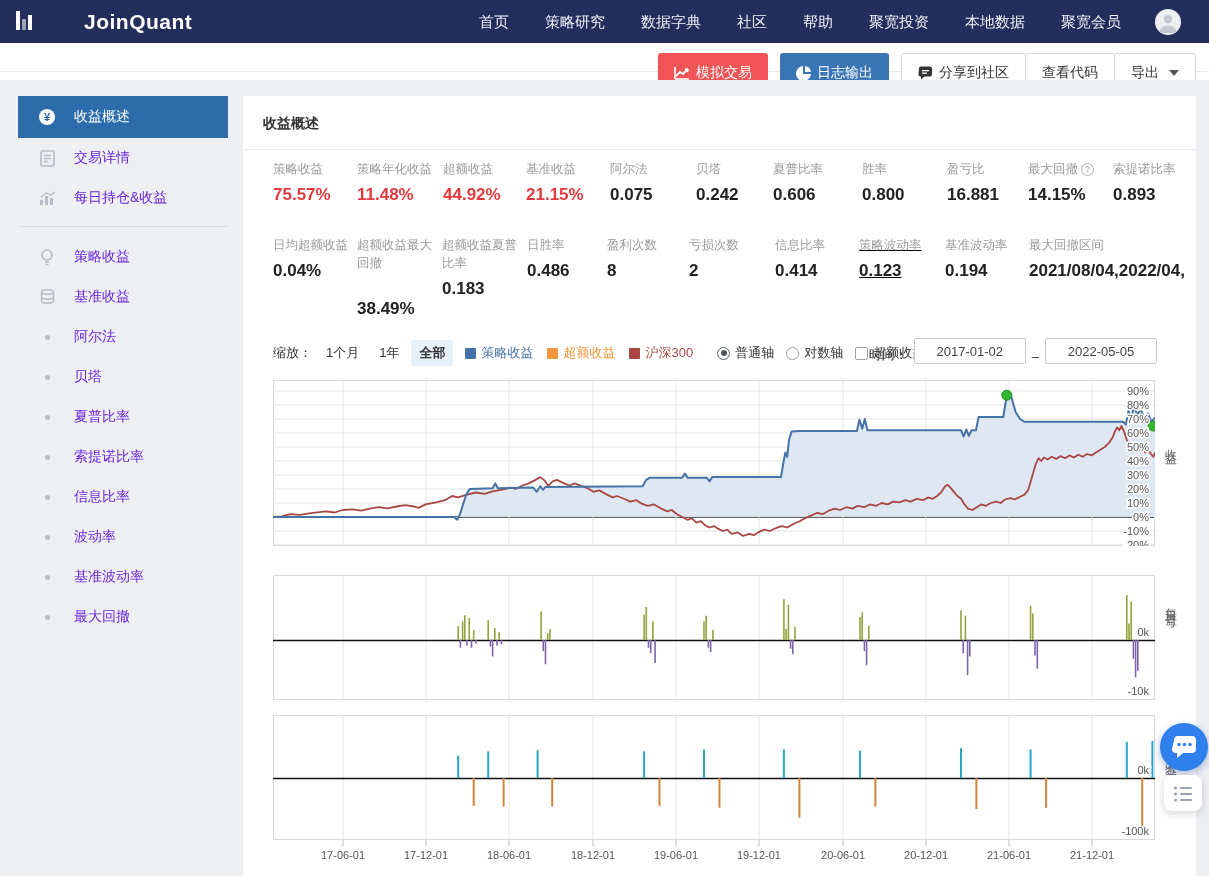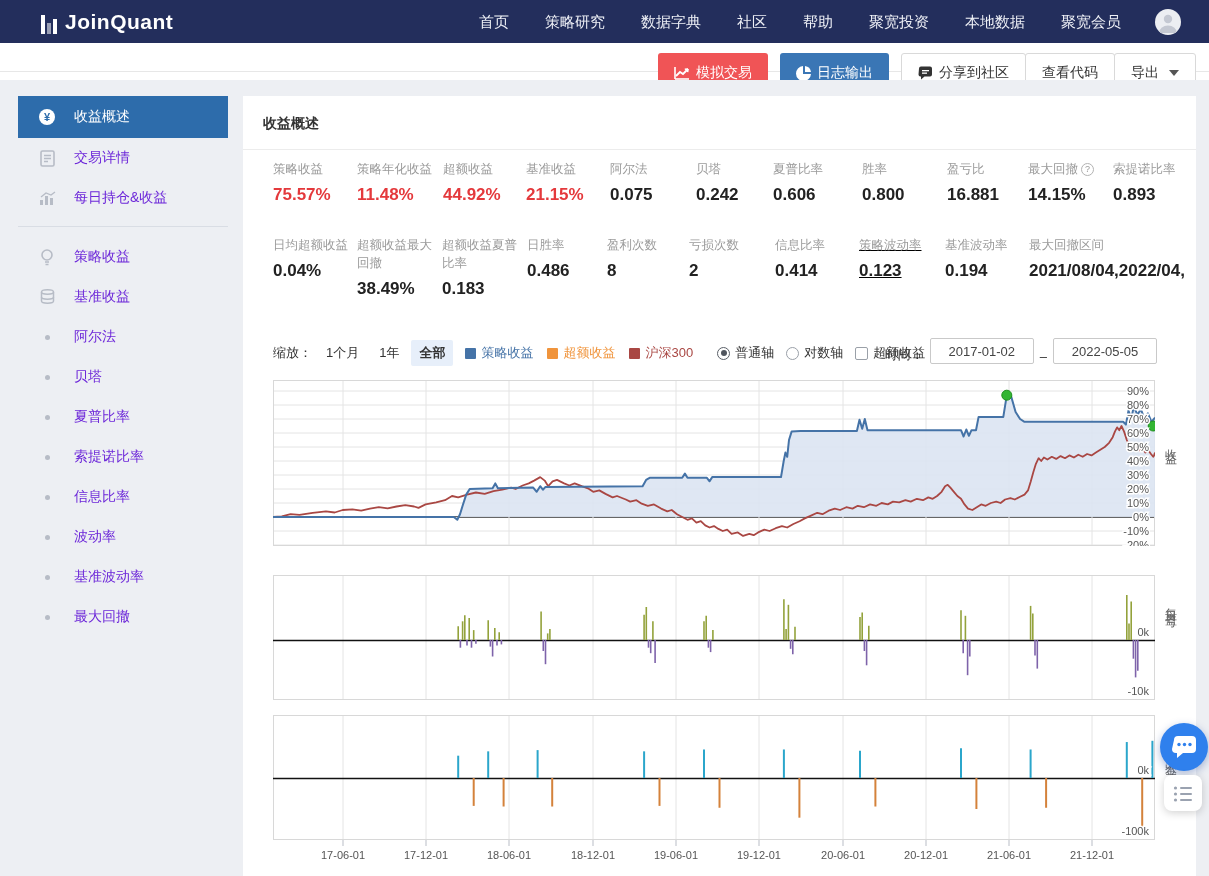--- a/index.html
+++ b/index.html
@@ -1,21 +1,21 @@
 <!DOCTYPE html>
 <html><head>
 <meta charset="utf-8">
 <style>
   * { margin:0; padding:0; box-sizing:border-box; }
   html,body { width:1209px; height:876px; overflow:hidden; }
   body { font-family:"Liberation Sans","DejaVu Sans",sans-serif; background:#edeff3; position:relative; }
 
   
   .navbar { position:absolute; left:0; top:0; width:1209px; height:43px; background:#232e5c; display:flex; align-items:center; z-index:20; }
-  .logo { display:flex; align-items:flex-end; margin-left:41px; cursor:pointer; }
+  .logo { display:flex; align-items:flex-start; margin-left:16px; cursor:pointer;gap:44px; }
   .logo-bars { display:flex; align-items:flex-end; gap:2px; height:20px; margin-right:8px; }
   .logo-bars i { display:block; width:4px; background:#fff; }
   .logo-bars i:nth-child(1){ height:19px; }
   .logo-bars i:nth-child(2){ height:11px; opacity:.55; }
   .logo-bars i:nth-child(3){ height:15px; }
   .logo-text { color:#fff; font-size:21px; font-weight:bold; letter-spacing:.5px; }
   .nav-items { display:flex; align-items:center; margin-left:auto; margin-right:16px; }
   .nav-item { color:#eef0f6; font-size:15px; padding:0 18px; line-height:43px; cursor:pointer; white-space:nowrap; }
   .avatar { width:26px; height:26px; border-radius:50%; background:#eceef2; margin-right:28px; display:flex; align-items:center; justify-content:center; cursor:pointer; overflow:hidden; }
 
@@ -59,21 +59,21 @@
   .legend { display:flex; align-items:center; margin-left:8px; }
   .legend-item { display:flex; align-items:center; margin-right:14px; cursor:pointer; }
   .lswatch { width:11px; height:11px; border-radius:1px; margin-right:5px; }
   .axis-opts { display:flex; align-items:center; margin-left:10px; }
   .opt { display:flex; align-items:center; margin-right:12px; cursor:pointer; }
   .radio { width:13px; height:13px; border-radius:50%; border:1px solid #9aa0a8; margin-right:5px; position:relative; background:#fff; }
   .radio.on { border-color:#5a6068; }
   .radio.on::after { content:""; position:absolute; left:2.5px; top:2.5px; width:6px; height:6px; border-radius:50%; background:#50565e; }
   .checkbox { width:13px; height:13px; border:1px solid #9aa0a8; border-radius:2px; margin-right:5px; background:#fff; }
   .time-group { position:absolute; right:46px; top:338px; display:flex; align-items:flex-end; font-size:13px; color:#333; z-index:6; }
-  .date-input { width:104px; height:26px; border:1px solid #c9c9c9; border-radius:2px; text-align:center; font-size:13px; color:#444; margin:0 6px; font-family:inherit; background:#fff; }
+  .date-input { width:112px; height:26px; border:1px solid #c9c9c9; border-radius:2px; text-align:center; font-size:13px; color:#444; margin:0 6px; font-family:inherit; background:#fff; }
 
   
   .chart-svg { position:absolute; z-index:4; }
   .ylab { position:absolute; writing-mode:vertical-rl; font-size:12px; color:#666; letter-spacing:3px; z-index:4; }
   .xlab { position:absolute; font-size:11px; color:#555; transform:translateX(-50%); white-space:nowrap; z-index:4; }
 
   
   .fab-chat { position:absolute; left:1160px; top:723px; width:48px; height:48px; border-radius:50%; background:#2f80ed; box-shadow:0 3px 8px rgba(20,60,150,.35); display:flex; align-items:center; justify-content:center; cursor:pointer; z-index:30; }
   .fab-list { position:absolute; left:1164px; top:775px; width:38px; height:36px; border-radius:8px; background:#fff; box-shadow:0 2px 8px rgba(0,0,0,.18); display:flex; align-items:center; justify-content:center; cursor:pointer; z-index:30; }
 </style>
@@ -296,21 +296,21 @@
       <div class="mcell" style="width: 90px; overflow: hidden;">
         <div class="mlabel">索提诺比率</div>
         <div class="mvalue" style="white-space: nowrap;">0.893</div>
       </div>
     </div>
   <div class="mrow mrow2" id="mrow2">
       <div class="mcell" style="width: 84px;">
         <div class="mlabel">日均超额收益</div>
         <div class="mvalue">0.04%</div>
       </div>
-      <div class="mcell" style="width: 85px;">
+      <div class="mcell" style="width: 85px; gap: 20px;">
         <div class="mlabel">超额收益最大回撤</div>
         <div class="mvalue">38.49%</div>
       </div>
       <div class="mcell" style="width: 85px;">
         <div class="mlabel">超额收益夏普比率</div>
         <div class="mvalue">0.183</div>
       </div>
       <div class="mcell" style="width: 80px;">
         <div class="mlabel">日胜率</div>
         <div class="mvalue">0.486</div>

